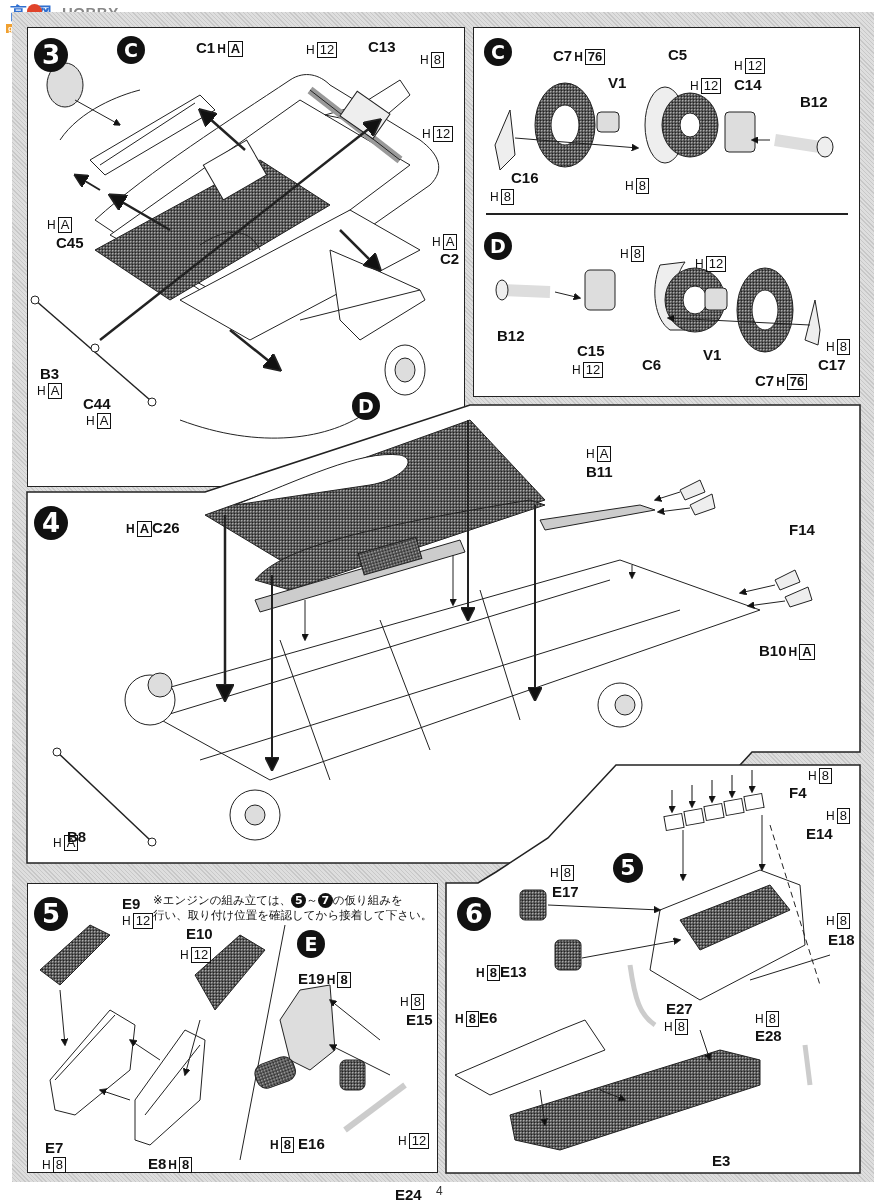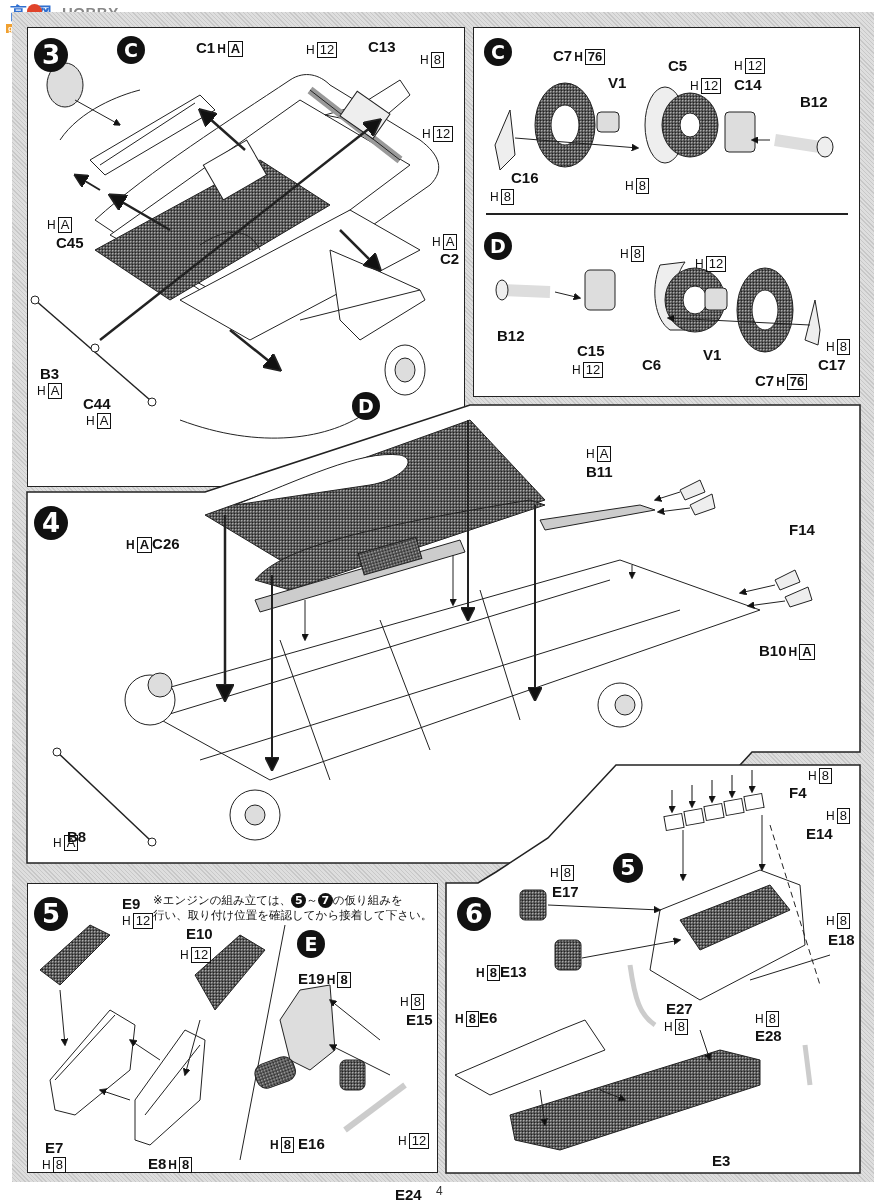--- a/index.html
+++ b/index.html
@@ -236,21 +236,21 @@
 <div class="paint" style="left:432px;top:234px;z-index:3"><span>H</span><span class="box">A</span></div>
 <div class="lbl" style="left:440px;top:251px;z-index:3">C2</div>
 <div class="lbl" style="left:40px;top:366px;z-index:3">B3</div>
 <div class="paint" style="left:37px;top:383px;z-index:3"><span>H</span><span class="box">A</span></div>
 <div class="lbl" style="left:83px;top:396px;z-index:3">C44</div>
 <div class="paint" style="left:86px;top:413px;z-index:3"><span>H</span><span class="box">A</span></div>
 
 <div class="sub" style="left:484px;top:38px;z-index:3">C</div>
 <div class="lbl" style="left:553px;top:48px;z-index:3"><span>C7</span><span class="paint" style="position:static;margin-left:2px;"><span>H</span><span class="box">76</span></span></div>
 <div class="lbl" style="left:608px;top:75px;z-index:3">V1</div>
-<div class="lbl" style="left:668px;top:58px;z-index:3">C5</div>
+<div class="lbl" style="left:668px;top:47px;z-index:3">C5</div>
 <div class="paint" style="left:690px;top:78px;z-index:3"><span>H</span><span class="box">12</span></div>
 <div class="paint" style="left:734px;top:58px;z-index:3"><span>H</span><span class="box">12</span></div>
 <div class="lbl" style="left:734px;top:77px;z-index:3">C14</div>
 <div class="lbl" style="left:800px;top:94px;z-index:3">B12</div>
 <div class="lbl" style="left:511px;top:170px;z-index:3">C16</div>
 <div class="paint" style="left:490px;top:189px;z-index:3"><span>H</span><span class="box">8</span></div>
 <div class="paint" style="left:625px;top:178px;z-index:3"><span>H</span><span class="box">8</span></div>
 
 <div class="sub" style="left:484px;top:232px;z-index:3">D</div>
 <div class="paint" style="left:620px;top:246px;z-index:3"><span>H</span><span class="box">8</span></div>
@@ -258,21 +258,21 @@
 <div class="lbl" style="left:497px;top:328px;z-index:3">B12</div>
 <div class="lbl" style="left:577px;top:343px;z-index:3">C15</div>
 <div class="paint" style="left:572px;top:362px;z-index:3"><span>H</span><span class="box">12</span></div>
 <div class="lbl" style="left:642px;top:357px;z-index:3">C6</div>
 <div class="lbl" style="left:703px;top:347px;z-index:3">V1</div>
 <div class="paint" style="left:826px;top:339px;z-index:3"><span>H</span><span class="box">8</span></div>
 <div class="lbl" style="left:818px;top:357px;z-index:3">C17</div>
 <div class="lbl" style="left:755px;top:373px;z-index:3"><span>C7</span><span class="paint" style="position:static;margin-left:2px;"><span>H</span><span class="box">76</span></span></div>
 
 <div class="step" style="left:34px;top:506px;z-index:3">4</div>
-<div class="lbl" style="left:126px;top:536px;z-index:3"><span class="paint" style="position:static;"><span>H</span><span class="box">A</span></span><span>C26</span></div>
+<div class="lbl" style="left:126px;top:520px;z-index:3"><span class="paint" style="position:static;"><span>H</span><span class="box">A</span></span><span>C26</span></div>
 <div class="paint" style="left:586px;top:446px;z-index:3"><span>H</span><span class="box">A</span></div>
 <div class="lbl" style="left:586px;top:464px;z-index:3">B11</div>
 <div class="lbl" style="left:789px;top:522px;z-index:3">F14</div>
 <div class="lbl" style="left:759px;top:643px;z-index:3"><span>B10</span><span class="paint" style="position:static;margin-left:2px;"><span>H</span><span class="box">A</span></span></div>
 <div class="paint" style="left:53px;top:835px;z-index:3"><span>H</span><span class="box">A</span></div>
 <div class="lbl" style="left:67px;top:829px;z-index:3">B8</div>
 
 <div class="step" style="left:34px;top:897px;z-index:3">5</div>
 <div class="lbl" style="left:122px;top:896px;z-index:3">E9</div>
 <div class="paint" style="left:122px;top:913px;z-index:3"><span>H</span><span class="box">12</span></div>

